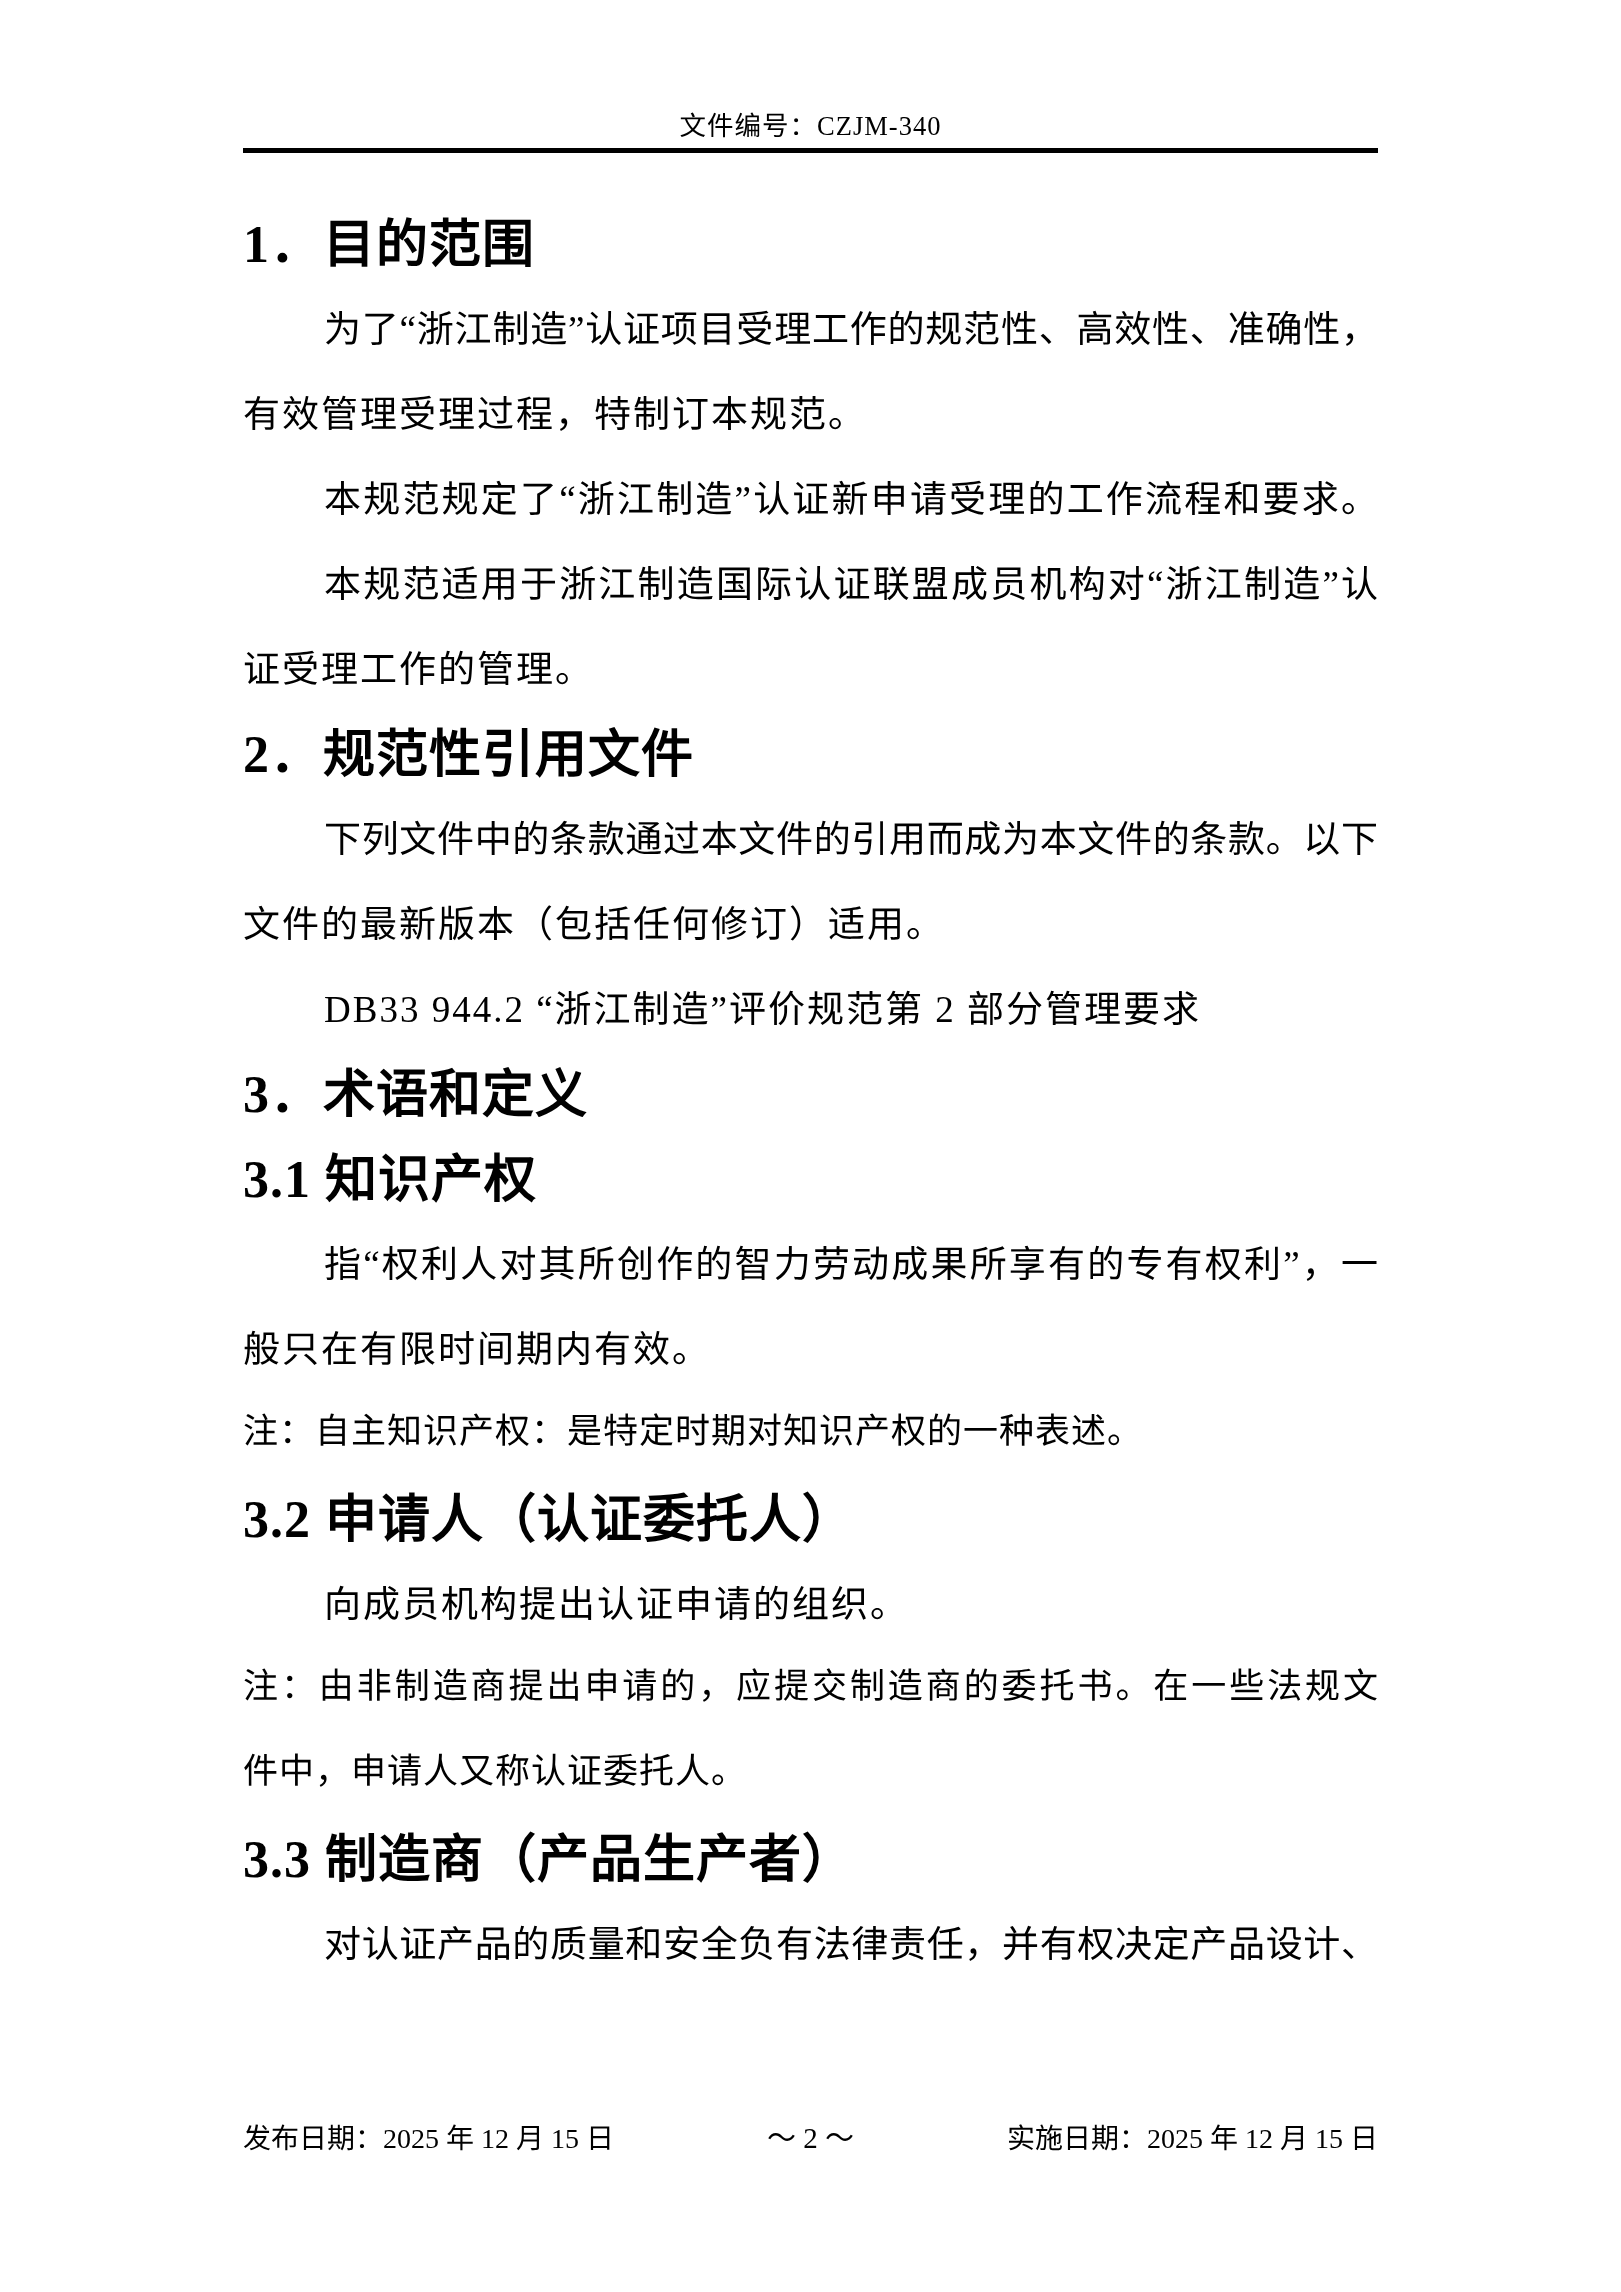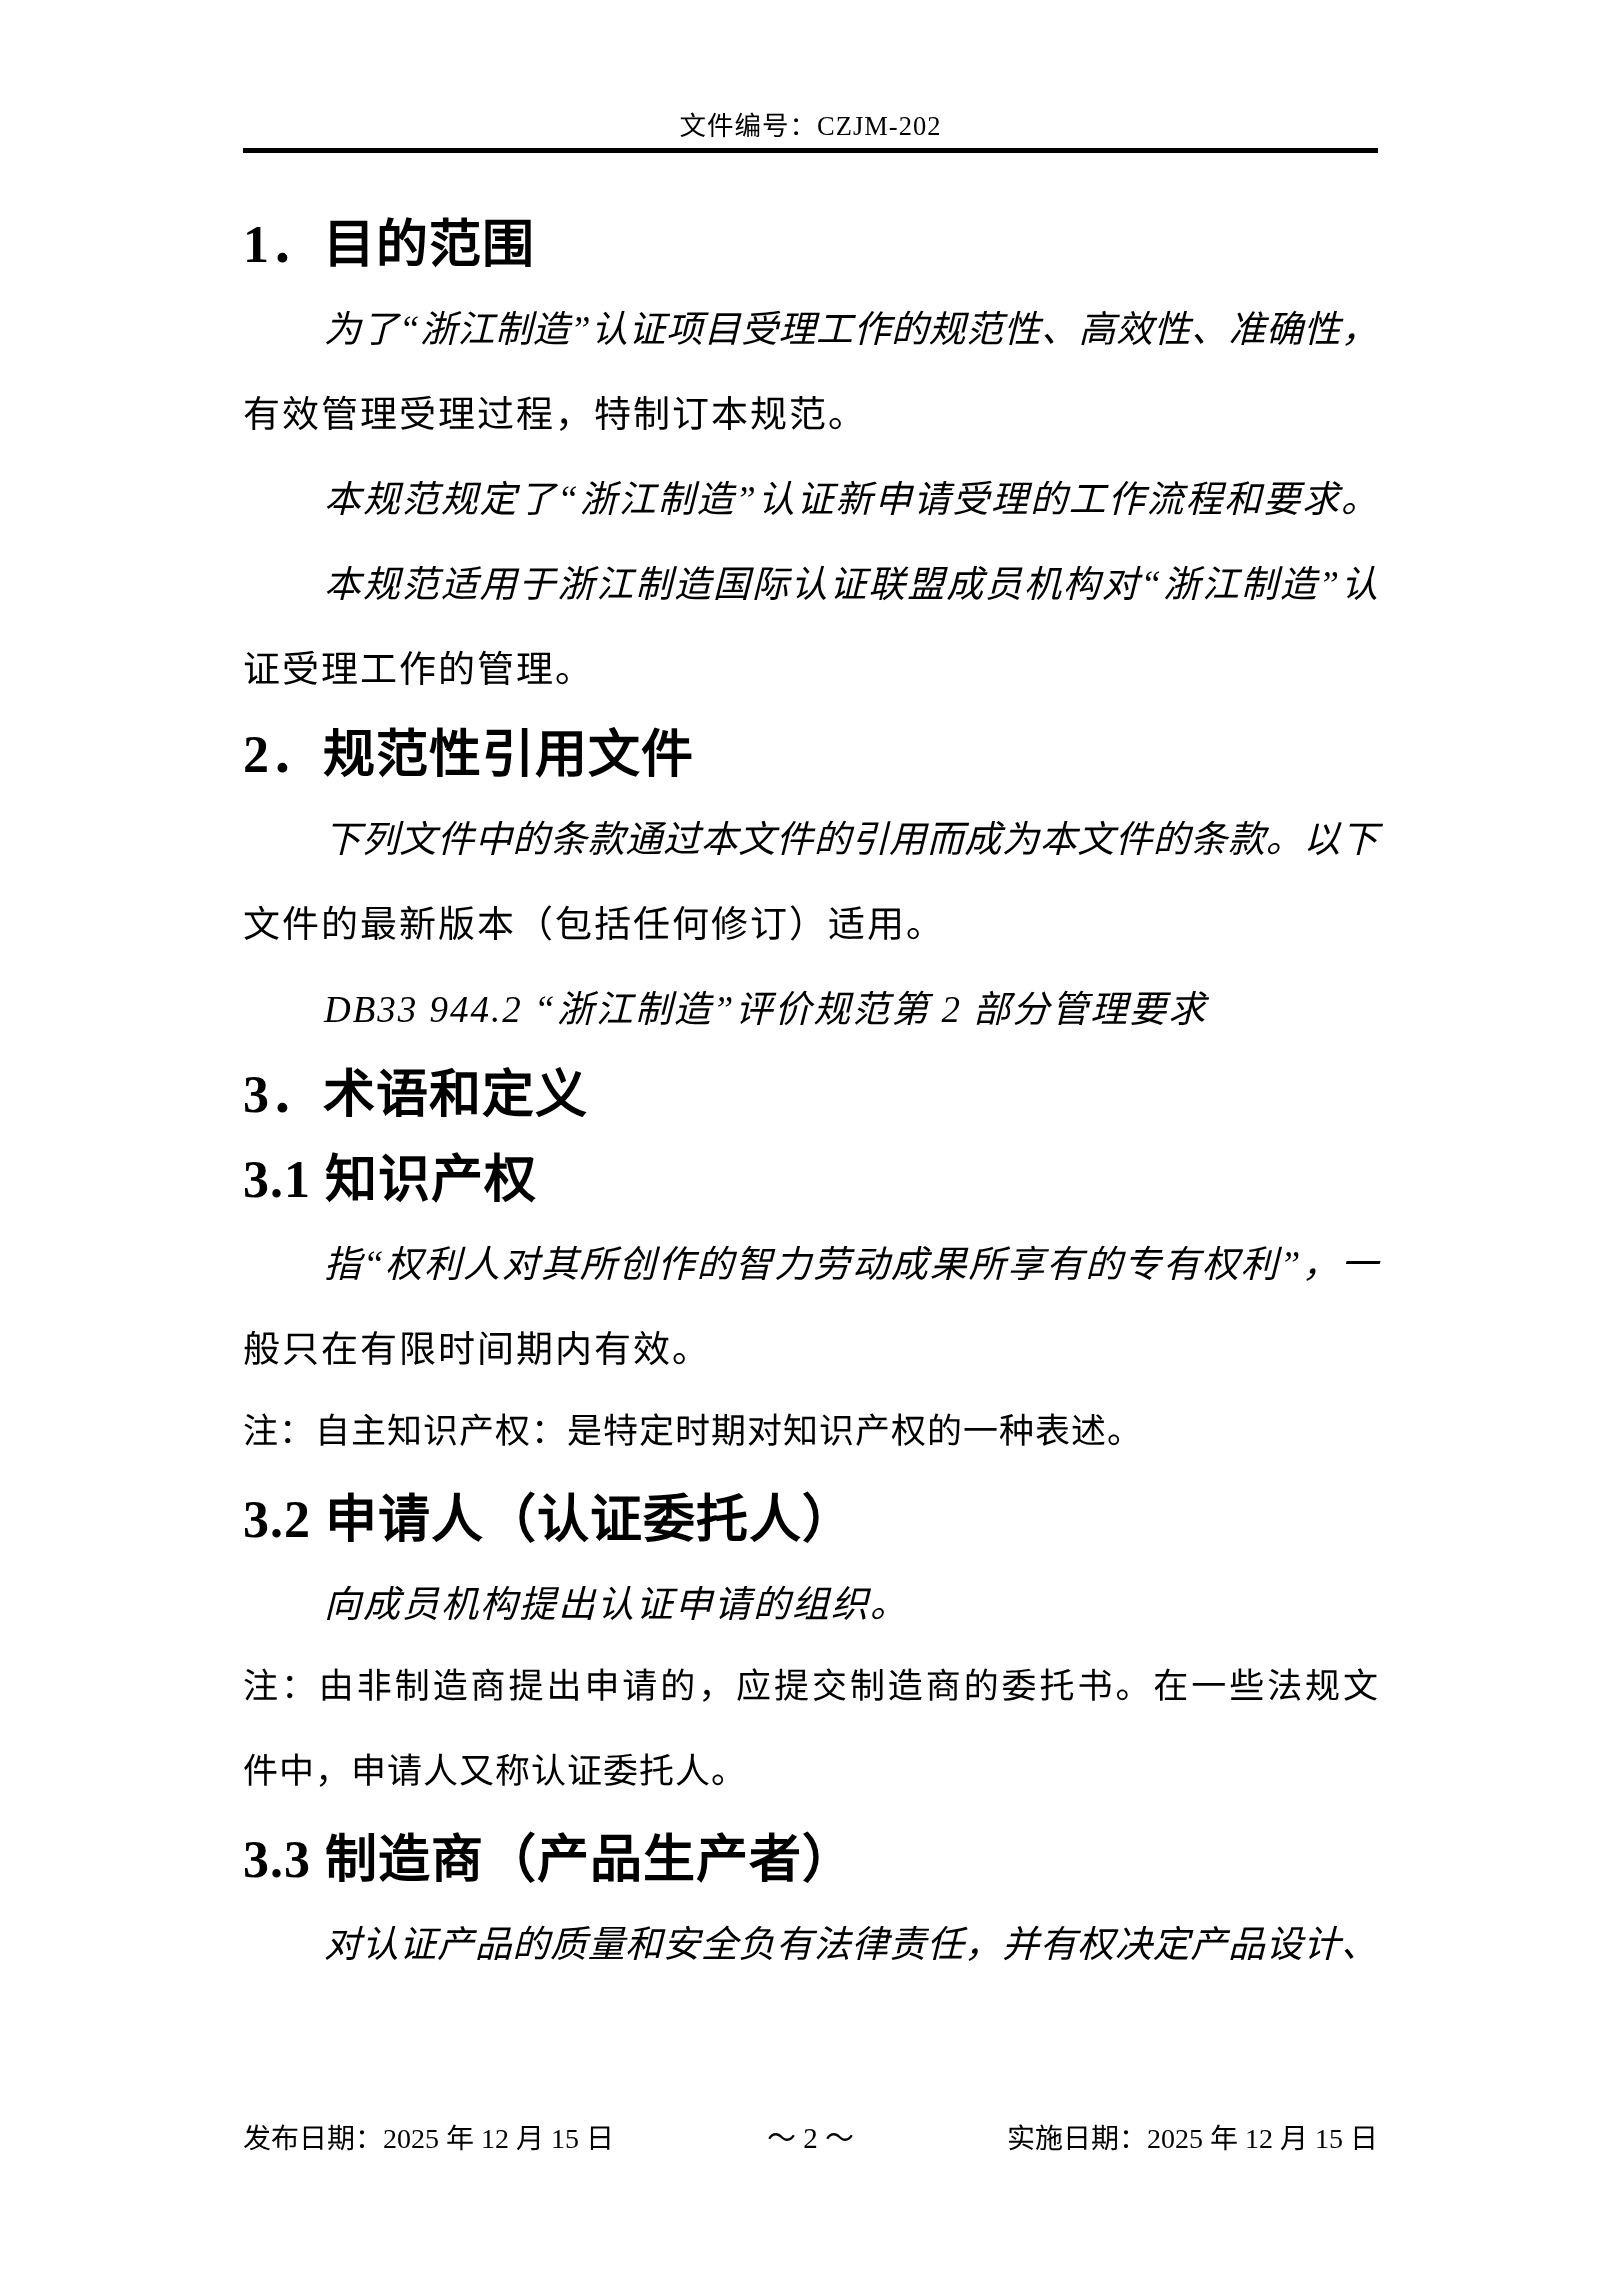--- a/index.html
+++ b/index.html
@@ -46,21 +46,20 @@
     letter-spacing: 2px;
     white-space: nowrap;
   }
   .heading {
     font-weight: bold;
     font-size: 52px;
     letter-spacing: 1px;
   }
   .indent {
     padding-left: 81px;
-    font-style: italic;
   }
   .note {
     font-size: 35px;
     letter-spacing: 1px;
     font-family: Liberation Mono, monospace;
   }
   .stretch {
     white-space: normal;
     letter-spacing: 0;
     text-align: justify;
@@ -91,21 +90,21 @@
   }
   .footer-right {
     position: absolute;
     right: 0;
     white-space: nowrap;
   }
 </style>
 </head>
 <body>
 
-<div class="doc-header">文件编号：CZJM-202</div>
+<div class="doc-header">文件编号：CZJM-340</div>
 <div class="header-rule"></div>
 
 <div class="content">
   <div class="line heading">1．目的范围</div>
   <div class="line indent stretch">为了“浙江制造”认证项目受理工作的规范性、高效性、准确性，</div>
   <div class="line">有效管理受理过程，特制订本规范。</div>
   <div class="line indent stretch">本规范规定了“浙江制造”认证新申请受理的工作流程和要求。</div>
   <div class="line indent stretch">本规范适用于浙江制造国际认证联盟成员机构对“浙江制造”认</div>
   <div class="line">证受理工作的管理。</div>
   <div class="line heading">2．规范性引用文件</div>

